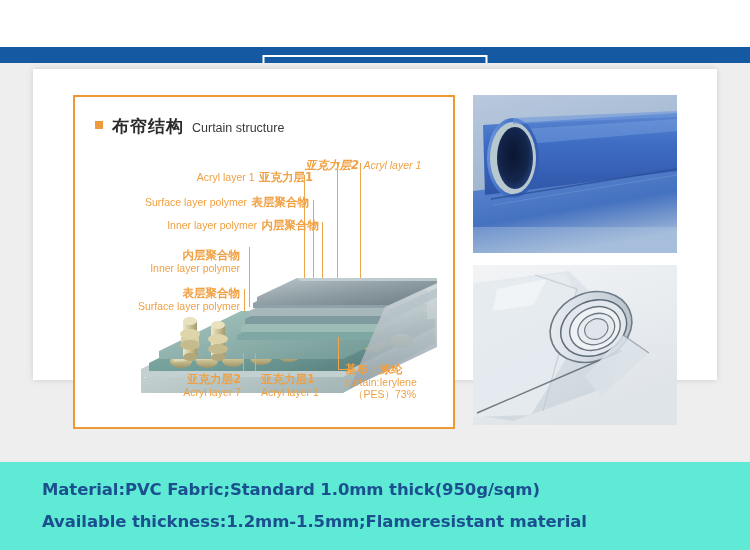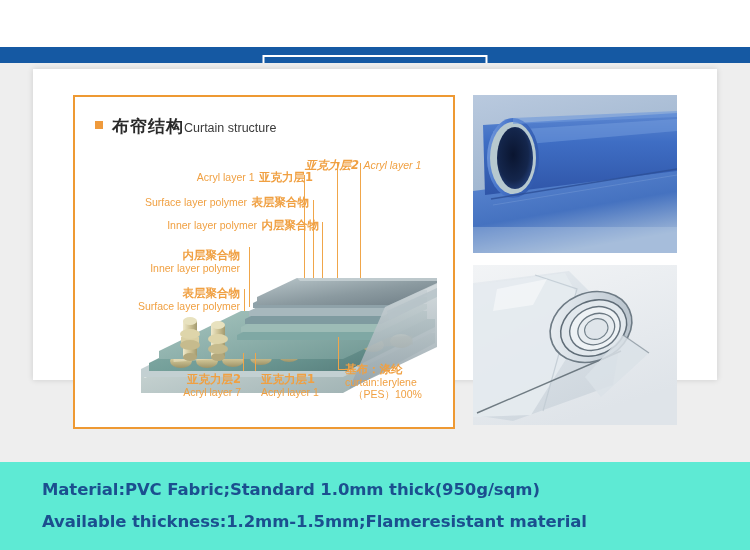--- a/index.html
+++ b/index.html
@@ -94,21 +94,21 @@
   .heading-cn {
     font-size: 17px;
     font-weight: bold;
     color: #2a2a2a;
     font-family: "DejaVu Sans", sans-serif;
     letter-spacing: 1px;
   }
   .heading-en {
     font-size: 12.5px;
     color: #3a3a3a;
-    margin-left: 0;
+    margin-left: 8px;
     font-family: "Liberation Sans", sans-serif;
   }
 
   
   .lbl {
     position: absolute;
     color: #f0a042;
     white-space: nowrap;
     line-height: 1.15;
   }
@@ -337,21 +337,21 @@
         <span class="cn">亚克力层1</span>
         <span class="en">Acryl layer 1</span>
       </div>
 
       <div class="leader" style="left:263px; top:240px; height:32px;"></div>
       <div class="leader h" style="left:263px; top:272px; width:14px; height:1px;"></div>
 
       <div class="lbl stack" style="left:270px; top:266px;">
         <span class="cn">基布：涤纶</span>
         <span class="en">curtain:Ierylene</span>
-        <span class="en" style="padding-left:8px;">（PES）100%</span>
+        <span class="en" style="padding-left:8px;">（PES）73%</span>
       </div>
 
     </div>
 
     <div class="photo photo-blue">
       <svg width="204" height="158" viewBox="0 0 204 158" xmlns="http://www.w3.org/2000/svg">
         <defs>
           <linearGradient id="bgSky" x1="0" y1="0" x2="0.3" y2="1">
             <stop offset="0%" stop-color="#b9c9de"></stop>
             <stop offset="100%" stop-color="#8fa9c6"></stop>

